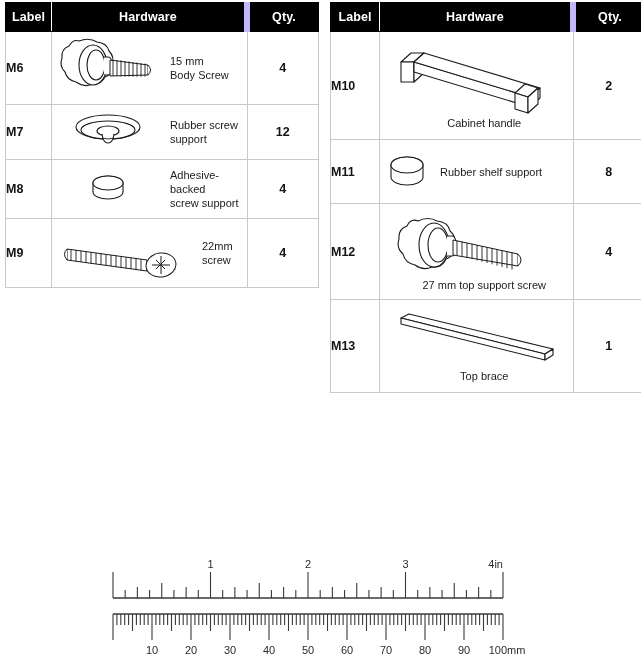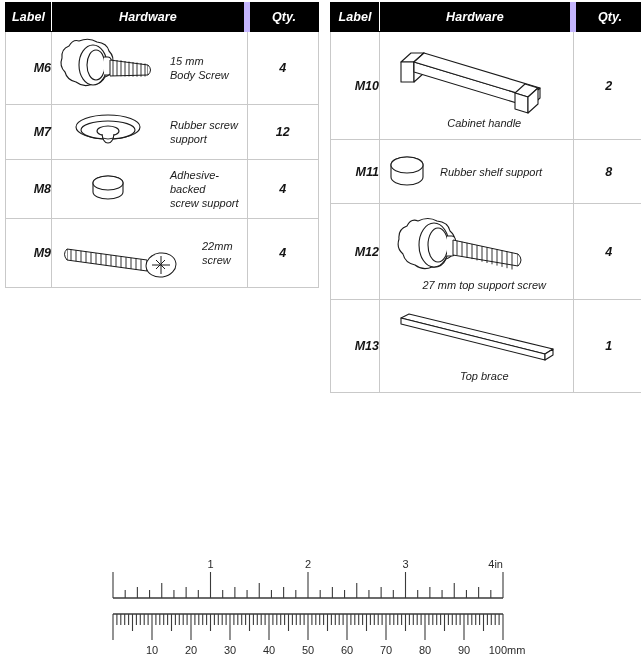--- a/index.html
+++ b/index.html
@@ -19,36 +19,35 @@
   .hw-table {
     position: absolute;
     border-collapse: collapse;
     table-layout: fixed;
     background: #fff;
   }
   .hw-table td, .hw-table th {
     border: 1px solid #c9c9c9;
     padding: 0;
     vertical-align: middle;
-    font-style: italic;
   }
   .hw-table thead th {
     background: #000000;
     color: #ffffff;
     font-size: 12.5px;
     font-weight: bold;
     height: 28px;
     letter-spacing: .1px;
     border: 1px solid #000;
   }
   .hw-table thead th.col-label { border-right: 1px solid #ffffff; }
   .hw-table thead th.col-hw { border-right: 6px solid #c4b5fd; }
 
   .cell-label {
-    text-align: right;
+    text-align: left;
     font-size: 12.5px;
     font-weight: bold;
   }
   .cell-qty {
     text-align: center;
     font-size: 12.5px;
     font-weight: bold;
   }
   .cell-hw {
     position: relative;

